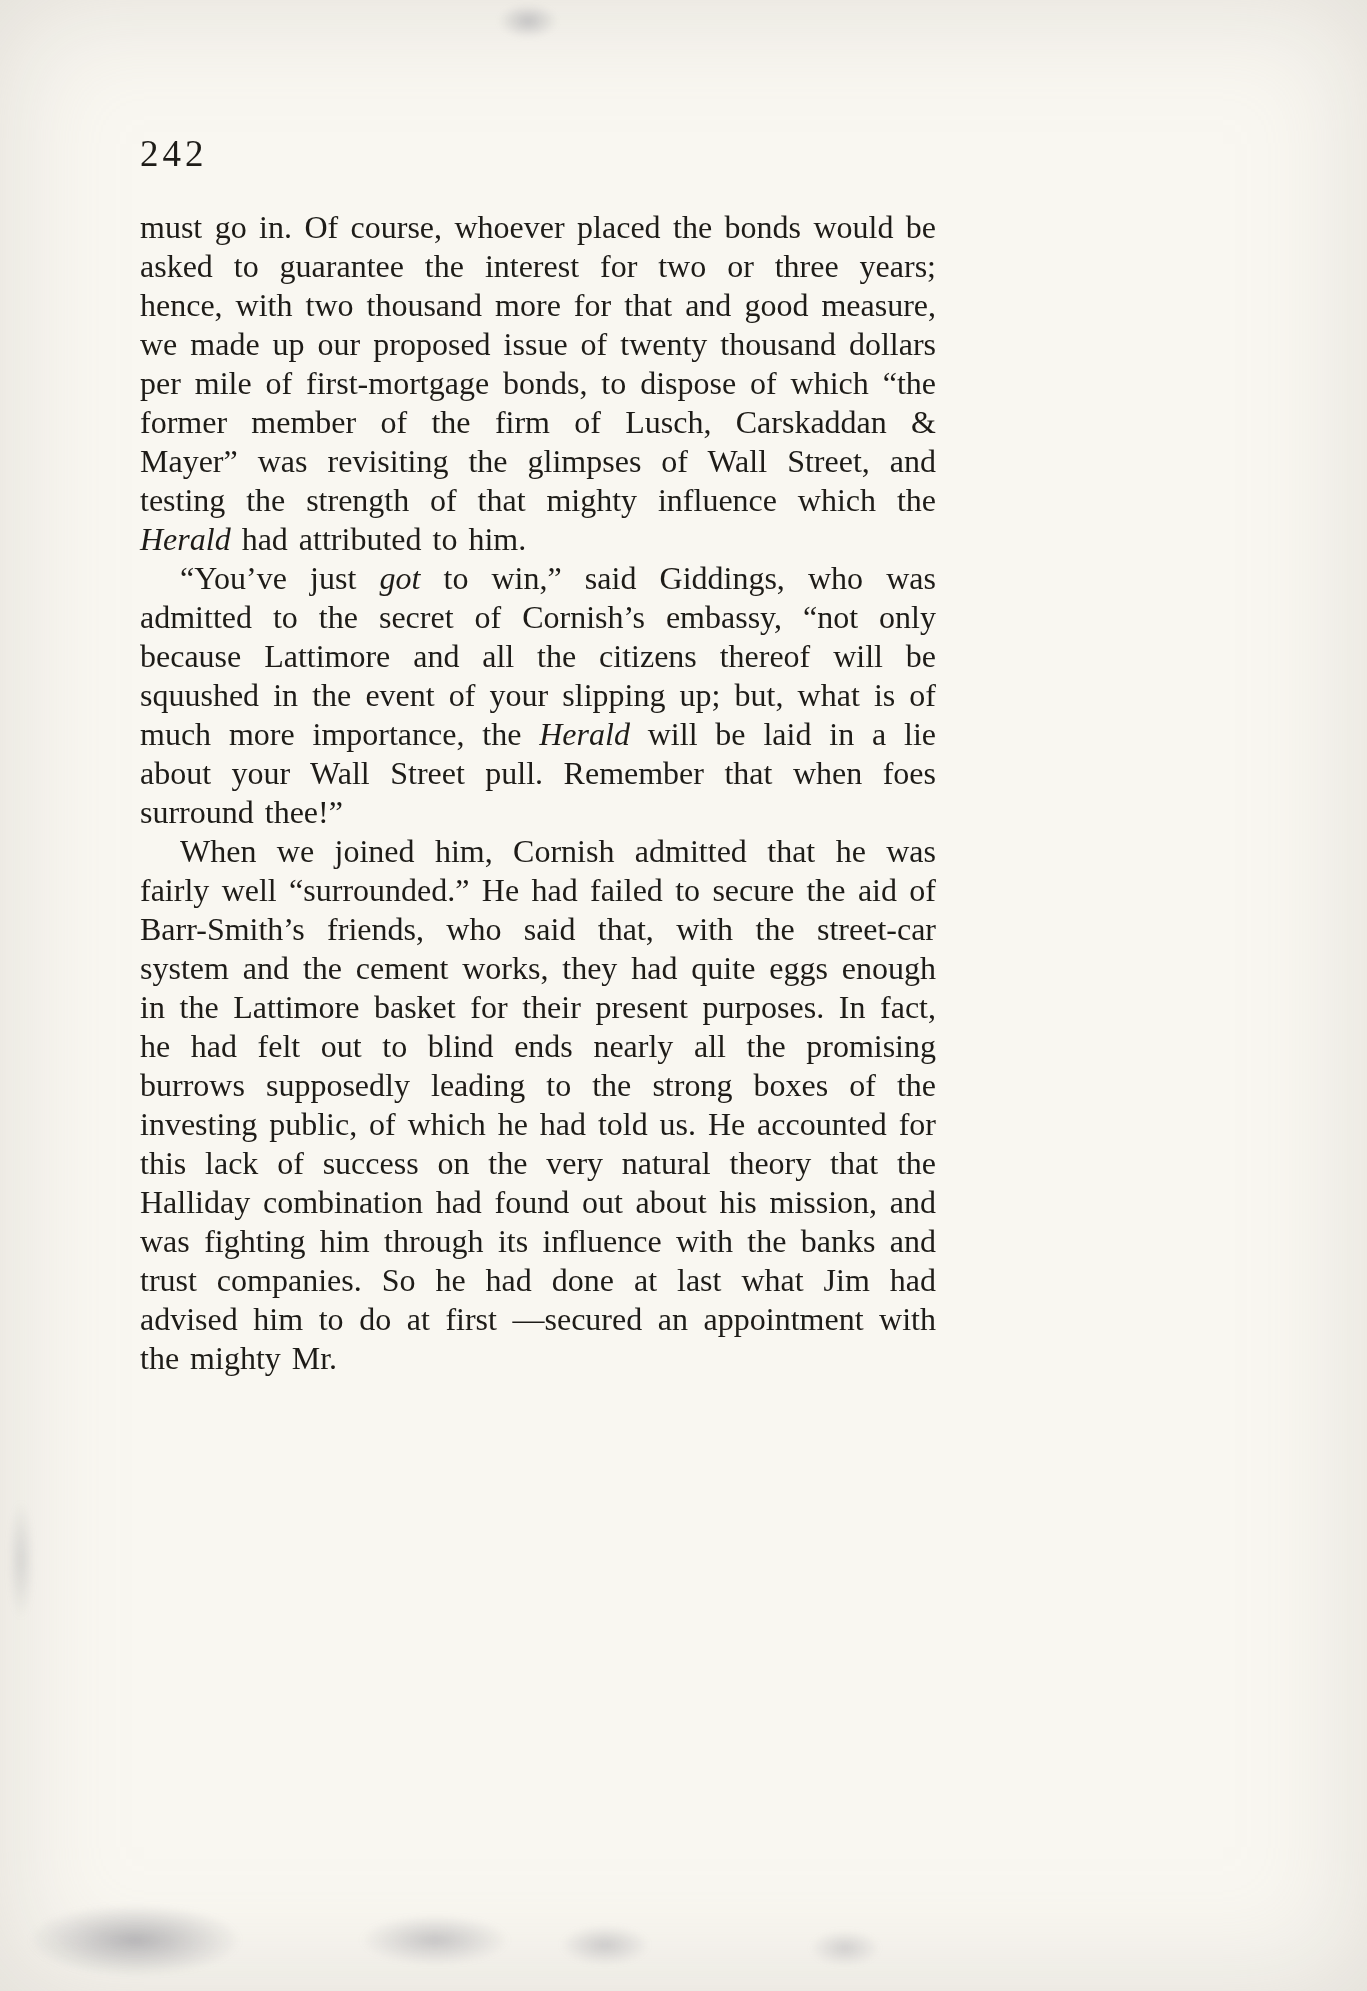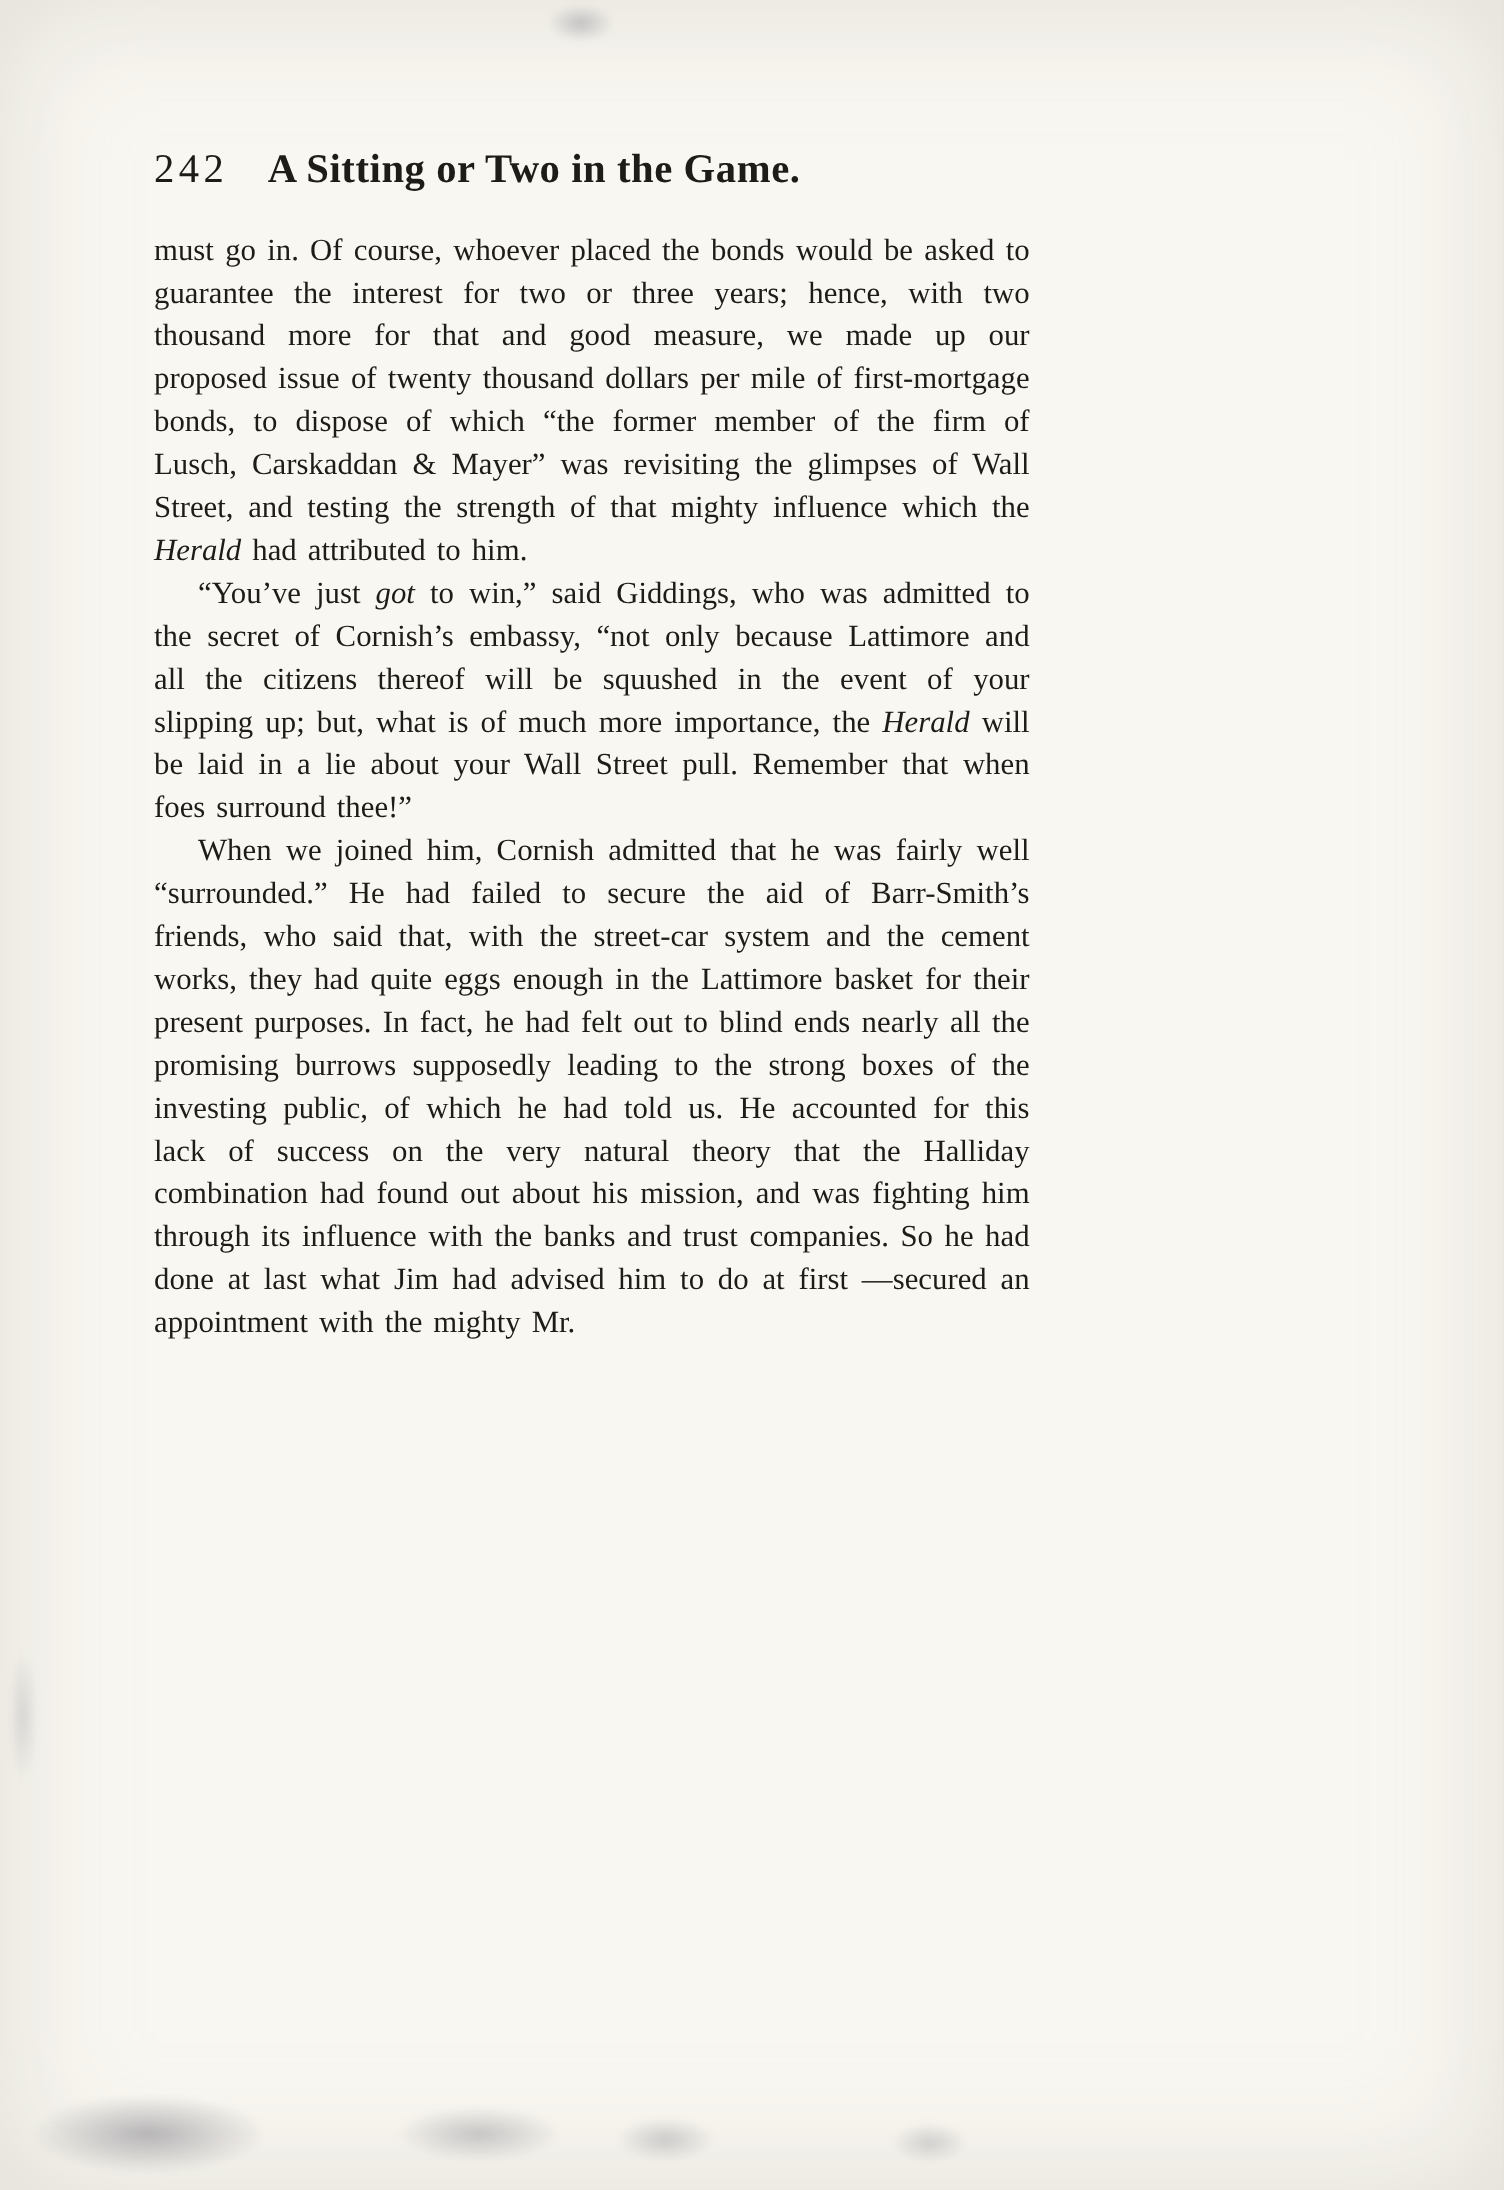--- a/index.html
+++ b/index.html
@@ -36,21 +36,21 @@
     margin: 0;
     font-size: 37px;
     font-weight: bold;
     letter-spacing: 0.5px;
   }
   .body-text {
     position: absolute;
     top: 208px;
     left: 140px;
     width: 796px;
-    font-size: 28px;
+    font-size: 32px;
     line-height: 39px;
     text-align: justify;
     word-spacing: 3px;
   }
   .body-text p {
     margin: 0;
   }
   .body-text p.indent {
     text-indent: 40px;
   }
@@ -91,21 +91,20 @@
 </style>
 </head>
 <body>
 
 <div class="scan-page">
 
   <div class="speckle sp-top"></div>
 
   <header class="running-head">
     <span class="page-num">242</span>
-    <h1 class="head-title">A Sitting or Two in the Game.</h1>
   </header>
 
   <main class="body-text" id="paragraphs">
       <p><span>must go in.  Of course, whoever placed the bonds would be asked to guarantee the interest for two or three years; hence, with two thousand more for that and good measure, we made up our proposed issue of twenty thousand dollars per mile of first-mortgage bonds, to dispose of which “the former member of the firm of Lusch, Carskaddan &amp; Mayer” was revisiting the glimpses of Wall Street, and testing the strength of that mighty influence which the </span><i>Herald</i><span> had attributed to him.</span></p>
       <p class="indent"><span>“You’ve just </span><i>got</i><span> to win,” said Giddings, who was admitted to the secret of Cornish’s embassy, “not only because Lattimore and all the citizens thereof will be squushed in the event of your slipping up; but, what is of much more importance, the </span><i>Herald</i><span> will be laid in a lie about your Wall Street pull. Remember that when foes surround thee!”</span></p>
       <p class="indent"><span>When we joined him, Cornish admitted that he was fairly well “surrounded.”  He had failed to secure the aid of Barr-Smith’s friends, who said that, with the street-car system and the cement works, they had quite eggs enough in the Lattimore basket for their present purposes.  In fact, he had felt out to blind ends nearly all the promising burrows supposedly leading to the strong boxes of the investing public, of which he had told us.  He accounted for this lack of success on the very natural theory that the Halliday combination had found out about his mission, and was fighting him through its influence with the banks and trust companies.  So he had done at last what Jim had advised him to do at first —secured an appointment with the mighty Mr.</span></p>
     </main>
 
   <div class="speckle sp-bottom-1"></div>
   <div class="speckle sp-bottom-2"></div>

